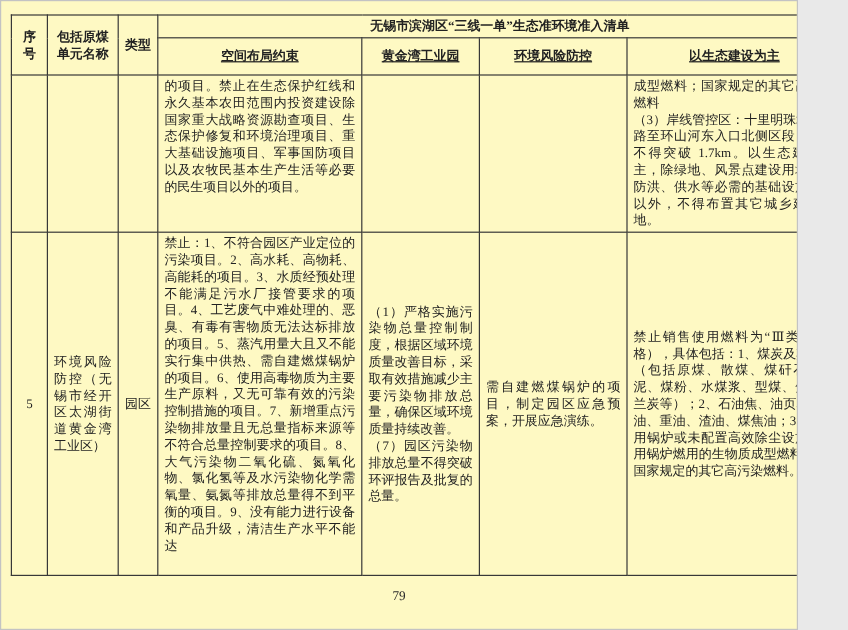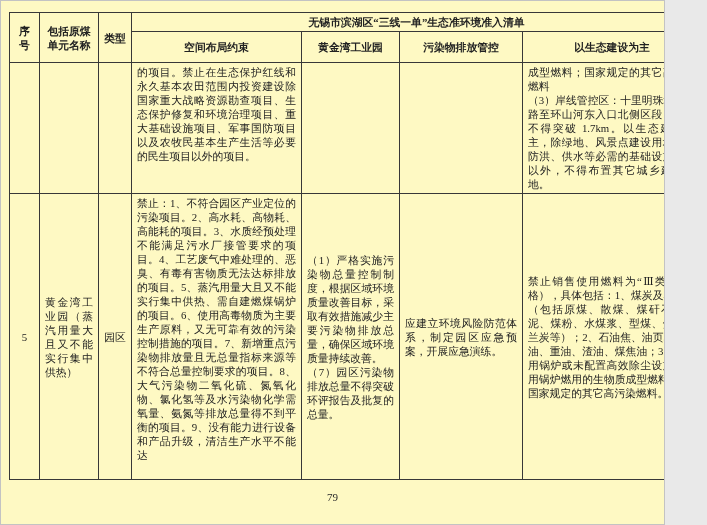--- a/index.html
+++ b/index.html
@@ -35,21 +35,21 @@
     color: #222;
     overflow: hidden;
   }
   table.eco th {
     font-weight: bold;
     text-align: center;
     vertical-align: middle;
     white-space: pre-line;
   }
   .r-title { height: 17px; }
-  .r-sub   { height: 31px; }
+  .r-sub   { height: 31px; text-decoration: underline; }
   .r-body1 { height: 128px; }
   .r-body2 { height: 286px; }
   td.txt {
     text-align: justify;
     vertical-align: middle;
     white-space: pre-line;
   }
   td.top { vertical-align: top; margin-left: 21px; }
   td.ctr {
     text-align: center;
@@ -87,43 +87,43 @@
       <th rowspan="2">序号</th>
       <th rowspan="2">包括原煤
 单元名称</th>
       <th rowspan="2">类型</th>
       <th colspan="4">无锡市滨湖区“三线一单”生态准环境准入清单</th>
     </tr>
 
     <tr class="r-sub">
       <th>空间布局约束</th>
       <th>黄金湾工业园</th>
-      <th>污染物排放管控</th>
+      <th>环境风险防控</th>
       <th>以生态建设为主</th>
     </tr>
 
     <tr class="r-body1">
       <td class="ctr"></td>
       <td class="ctr"></td>
       <td class="ctr"></td>
       <td class="txt top">的项目。禁止在生态保护红线和永久基本农田范围内投资建设除国家重大战略资源勘查项目、生态保护修复和环境治理项目、重大基础设施项目、军事国防项目以及农牧民基本生产生活等必要的民生项目以外的项目。</td>
       <td class="txt"></td>
       <td class="txt"></td>
       <td class="txt top">成型燃料；国家规定的其它高污染燃料
 （3）岸线管控区：十里明珠堤峰影路至环山河东入口北侧区段，总长不得突破 1.7km。以生态建设为主，除绿地、风景点建设用地以及防洪、供水等必需的基础设施用地以外，不得布置其它城乡建设用地。</td>
     </tr>
 
     <tr class="r-body2">
       <td class="ctr">5</td>
-      <td class="txt">黄金湾工业园（蒸汽用量大且又不能实行集中供热）</td>
+      <td class="txt">环境风险防控（无锡市经开区太湖街道黄金湾工业区）</td>
       <td class="ctr">园区</td>
       <td class="txt top">禁止：1、不符合园区产业定位的污染项目。2、高水耗、高物耗、高能耗的项目。3、水质经预处理不能满足污水厂接管要求的项目。4、工艺废气中难处理的、恶臭、有毒有害物质无法达标排放的项目。5、蒸汽用量大且又不能实行集中供热、需自建燃煤锅炉的项目。6、使用高毒物质为主要生产原料，又无可靠有效的污染控制措施的项目。7、新增重点污染物排放量且无总量指标来源等不符合总量控制要求的项目。8、大气污染物二氧化硫、氮氧化物、氯化氢等及水污染物化学需氧量、氨氮等排放总量得不到平衡的项目。9、没有能力进行设备和产品升级，清洁生产水平不能达</td>
       <td class="txt">（1）严格实施污染物总量控制制度，根据区域环境质量改善目标，采取有效措施减少主要污染物排放总量，确保区域环境质量持续改善。
 （7）园区污染物排放总量不得突破环评报告及批复的总量。</td>
-      <td class="txt">应建立环境风险防范体系，制定园区应急预案，开展应急演练。</td>
+      <td class="txt">需自建燃煤锅炉的项目，制定园区应急预案，开展应急演练。</td>
       <td class="txt">禁止销售使用燃料为“Ⅲ类”（严格），具体包括：1、煤炭及其制品（包括原煤、散煤、煤矸石、煤泥、煤粉、水煤浆、型煤、焦炭、兰炭等）；2、石油焦、油页岩、原油、重油、渣油、煤焦油；3、非专用锅炉或未配置高效除尘设施的专用锅炉燃用的生物质成型燃料；4、国家规定的其它高污染燃料。</td>
     </tr>
   </tbody>
     </table>
 
   <div class="page-number">79</div>
 
 </div>
 
 </body></html>

